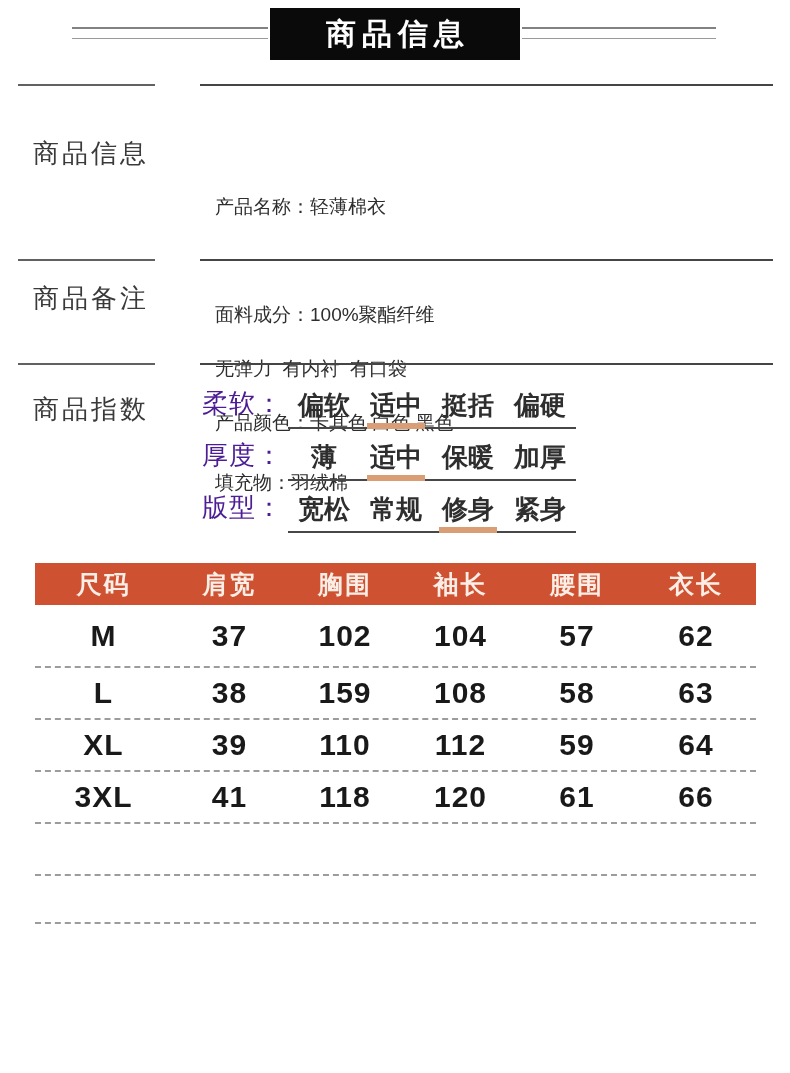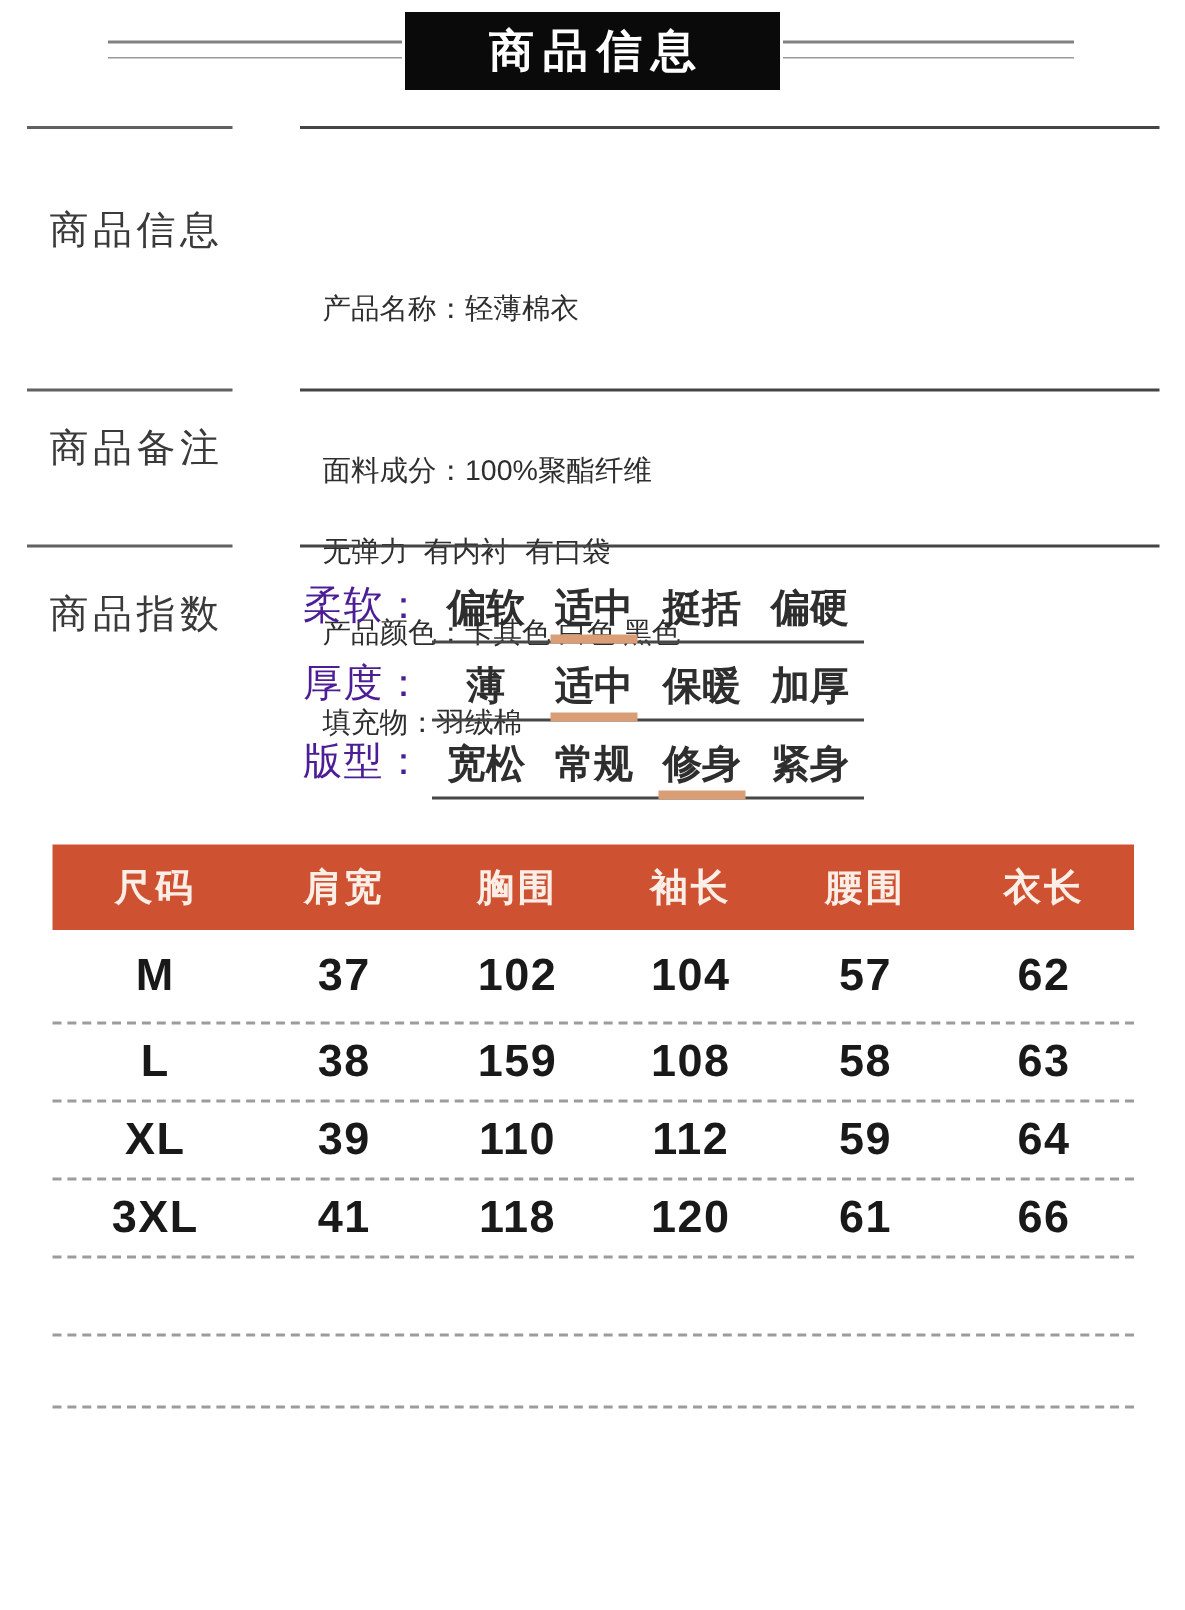--- a/index.html
+++ b/index.html
@@ -35,21 +35,21 @@
   .idx-options{display:flex;padding-bottom:7px;border-bottom:2px solid #474747;font-weight:bold;}
   .opt{width:72px;text-align:center;position:relative;color:#2e2e2e;line-height:30px;}
   .opt.selected::after{
     content:"";position:absolute;left:7px;right:7px;bottom:-9px;height:6px;
     background:var(--marker,#d99e76);
   }
   
   .size-table{position:absolute;left:35px;top:563px;width:721px;}
   .thead{
     display:grid;grid-template-columns:137px 115px 116px 115px 118px 120px;
-    height:57px;align-items:center;background:var(--accent,#ce5231);
+    height:42px;align-items:center;background:var(--accent,#ce5231);
   }
   .th{text-align:center;color:#fbeee7;font-size:25px;font-weight:bold;letter-spacing:2px;}
   .trow{
     display:grid;grid-template-columns:137px 115px 116px 115px 118px 120px;
     height:50px;align-items:center;border-bottom:2px dashed #9c9c9c;
   }
   .trow.first{height:61px;}
   .trow.empty{height:50px;}
   .trow.empty.last{height:46px;}
   .td{text-align:center;font-size:30px;color:#191919;font-weight:600;letter-spacing:1px;}

